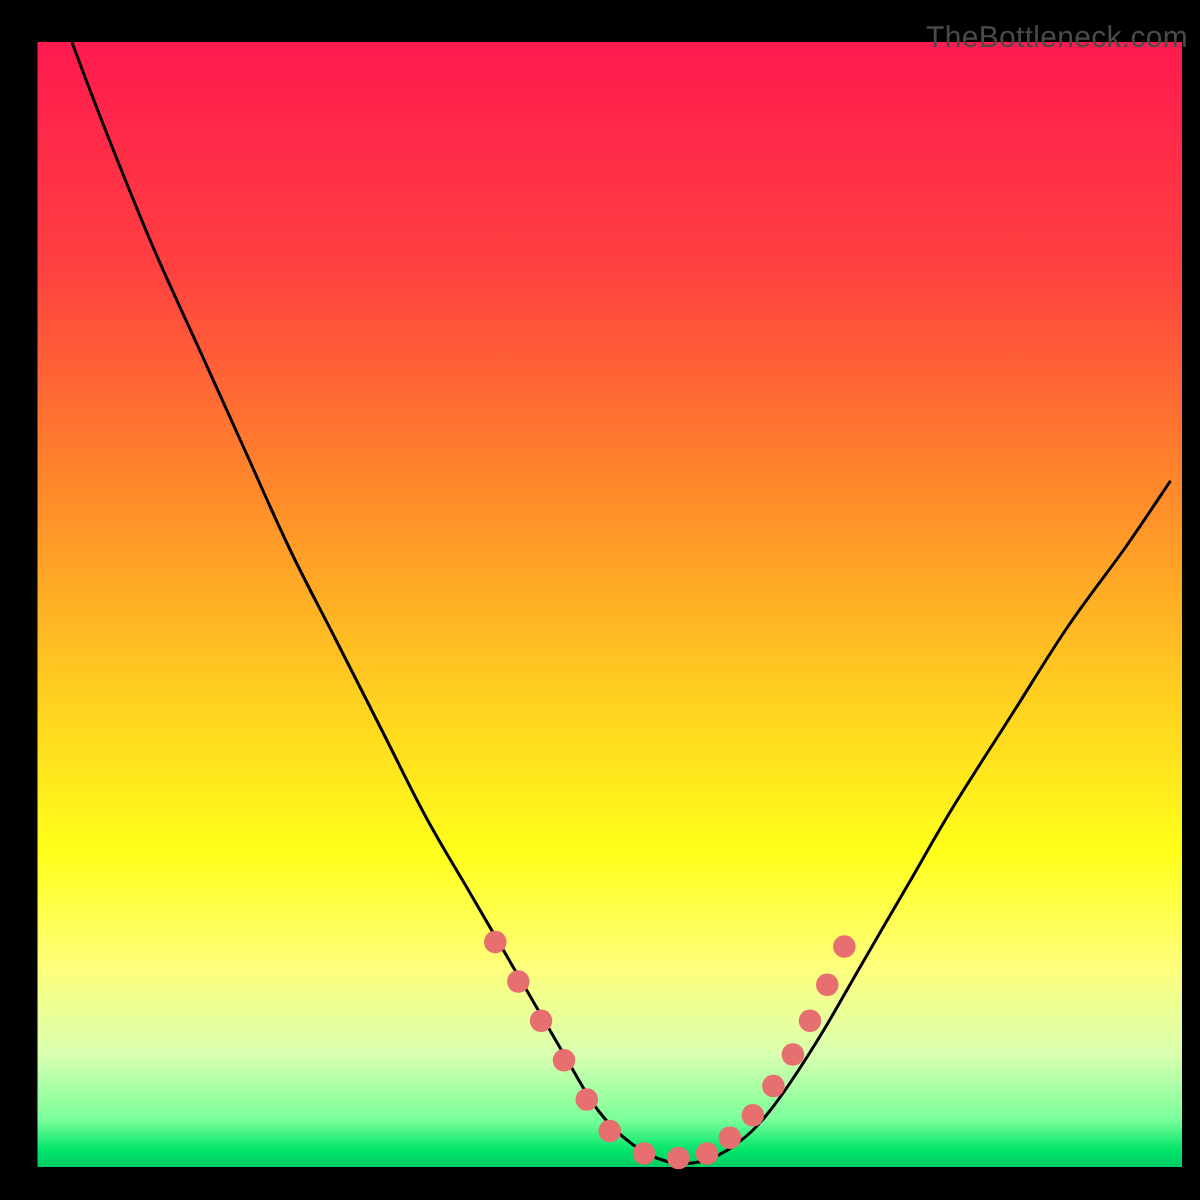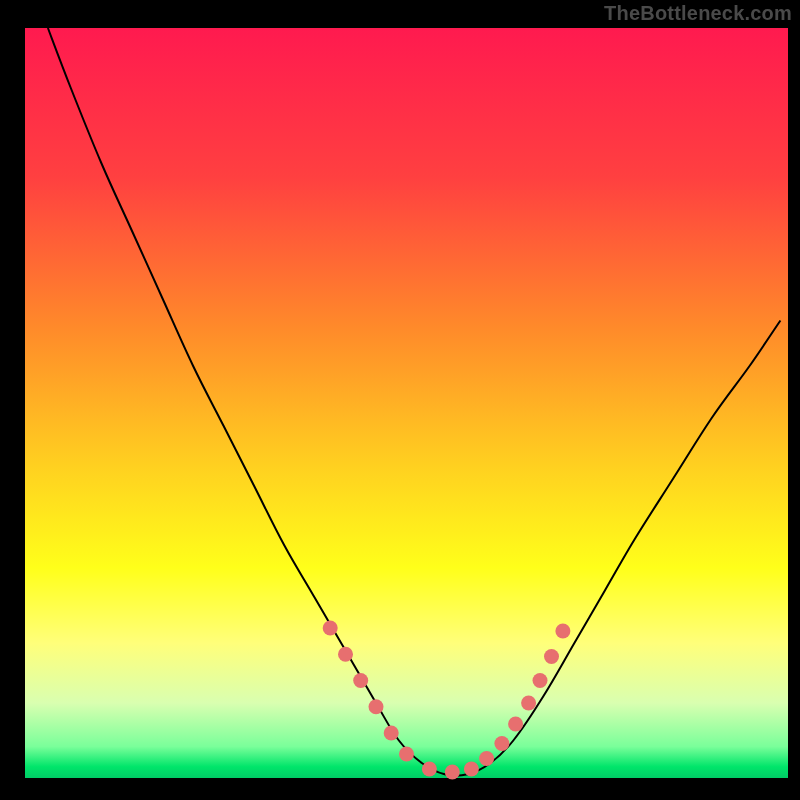--- a/index.html
+++ b/index.html
@@ -10,25 +10,25 @@
   .chart-wrap {
     width: 800px;
     height: 800px;
     position: relative;
   }
   svg {
     display: block;
   }
   .watermark {
     position: absolute;
-    top: 2px;
+    top: 14px;
     right: 8px;
     font-family: Arial, Helvetica, sans-serif;
     font-size: 20px;
-    font-weight: 700;
+    font-weight: 400;
     color: #4a4a4a;
     letter-spacing: 0.2px;
   }
 </style>
 </head>
 <body>
 
 <div class="chart-wrap">
   <div class="watermark">TheBottleneck.com</div>
   <svg id="chart-svg" width="800" height="800" viewBox="0 0 800 800">

